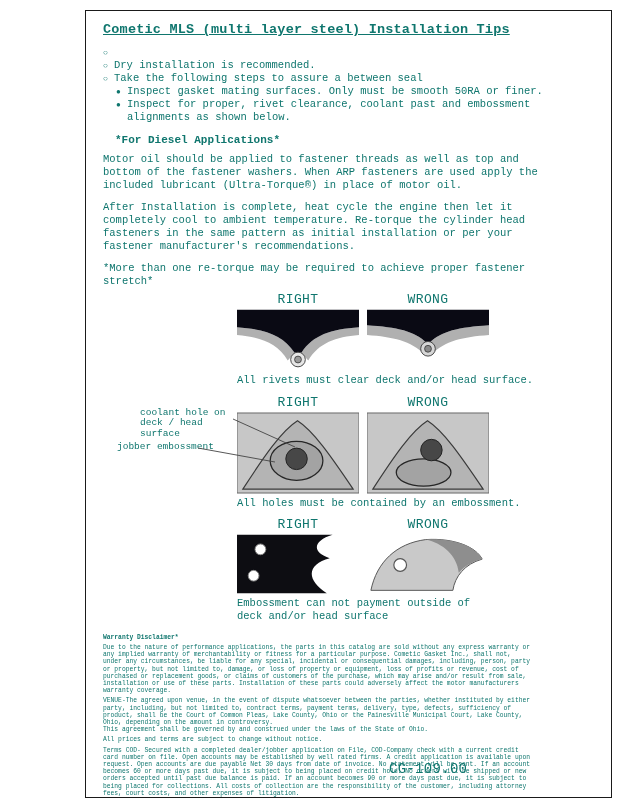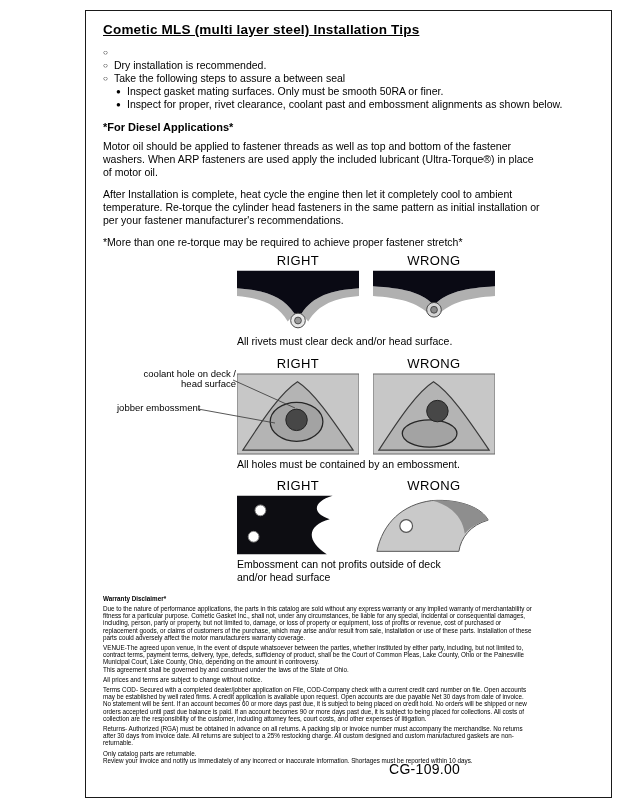--- a/index.html
+++ b/index.html
@@ -1,46 +1,46 @@
 <!DOCTYPE html>
 <html><head>
 <meta charset="utf-8">
 <style>
   * { margin:0; padding:0; box-sizing:border-box; }
   html,body { background:#fff; }
   .page {
     position:relative; width:618px; height:800px; background:#fff;
-    font-family:Liberation Sans, sans-serif; color:#000000; overflow:hidden;
+    font-family:Liberation Mono, monospace; color:#0f766e; overflow:hidden;
   }
   .frame {
     position:absolute; left:85px; top:10px; width:527px; height:788px;
     border:1px solid #1a1a1a; padding:9px 14px 0 17px;
   }
   .title {
     font-size:13.5px; font-weight:bold; text-decoration:underline;
     margin:2px 0 9px 0; letter-spacing:0.2px;
   }
   .tips { list-style:none; font-size:10.5px; margin-bottom:2px; }
   .tip { display:flex; align-items:flex-start; line-height:13px; }
   .tip .bullet { flex:0 0 11px; width:11px; font-size:8px; line-height:13px; }
   .tip.sub { margin-left:13px; }
-  .diesel-heading { font-weight:bold; font-size:11px; margin:10px 0 7px 0; }
+  .diesel-heading { font-weight:bold; font-size:11px; margin:10px 0 7px 12px; }
   .para { font-size:10.5px; line-height:13px; margin:0 8px 9px 0; max-width:437px; }
   .para.note { margin-bottom:4px; }
 
-  .diag-row { display:flex; gap:14px; margin-left:134px; }
+  .diag-row { display:flex; gap:8px; margin-left:134px; }
   .diag-col { width:122px; }
   .diag-header { text-align:center; font-size:13px; letter-spacing:0.4px; margin-bottom:2px; }
   .panel { display:block; width:122px; }
   .diag-caption { font-size:10.5px; line-height:12.5px; margin:3px 0 8px 134px; }
   .diag-caption.wrap2 { max-width:235px; margin-bottom:4px; }
 
   .row2-wrap { position:relative; }
   .side-label { position:absolute; font-size:9.5px; line-height:10.5px; }
-  .side-label.l1 { left:37px; top:13px; width:96px;text-align:right; }
+  .side-label.l1 { left:37px; top:13px; width:96px; }
   .side-label.l2 { left:14px; top:47px; white-space:nowrap; }
   .connectors { position:absolute; left:0; top:0; width:100%; height:100%; pointer-events:none; }
 
   .legal { margin-top:12px; width:430px; }
   .legal-heading { font-size:6.3px; font-weight:bold; margin-bottom:3px; }
   .legal-para { font-size:6.3px; line-height:7.2px; margin-bottom:3px; white-space:pre-line; }
 
   .doc-number { position:absolute; left:303px; bottom:20px; font-size:14px; letter-spacing:0.3px; }
 </style>
 </head>
@@ -146,21 +146,21 @@
       <div class="diag-col">
         <div class="diag-header">WRONG</div>
         <svg class="panel" viewBox="0 0 125 60" height="60">
           <rect width="125" height="60" fill="#ffffff"></rect>
           <path d="M4,57 C10,28 30,9 60,5 C90,3 112,13 118,25 C100,30 90,43 88,57 Z" fill="#c9c9c9" stroke="#555" stroke-width="1"></path>
           <path d="M60,5 C90,3 112,13 118,25 C110,27 101,31 94,39 C92,21 78,9 60,5 Z" fill="#8e8e8e"></path>
           <circle cx="34" cy="31" r="6.5" fill="#ffffff" stroke="#555" stroke-width="1.2"></circle>
         </svg>
       </div>
     </div>
-    <div class="diag-caption wrap2">Embossment can not profits outside of deck and/or head surface</div>
+    <div class="diag-caption wrap2">Embossment can not payment outside of deck and/or head surface</div>
 
     <div class="legal">
       <div class="legal-heading">Warranty Disclaimer*</div>
       <p class="legal-para">Due to the nature of performance applications, the parts in this catalog are sold without any express warranty or any implied warranty of merchantability or fitness for a particular purpose.  Cometic Gasket Inc., shall not, under any circumstances, be liable for any special, incidental or consequential damages, including, person, party or property, but not limited to, damage, or loss of property or equipment, loss of profits or revenue, cost of purchased or replacement goods, or claims of customers of the purchase, which may arise and/or result from sale, installation or use of these parts.  Installation of these parts could adversely affect the motor manufacturers warranty coverage.</p>
       <p class="legal-para">VENUE-The agreed upon venue, in the event of dispute whatsoever between the parties, whether instituted by either party, including, but not limited to, contract terms, payment terms, delivery, type, defects, sufficiency of product, shall be the Court of Common Pleas, Lake County, Ohio or the Painesville Municipal Court, Lake County, Ohio, depending on the amount in controversy.
 This agreement shall be governed by and construed under the laws of the State of Ohio.</p>
       <p class="legal-para">All prices and terms are subject to change without notice.</p>
       <p class="legal-para">Terms COD- Secured with a completed dealer/jobber application on File, COD-Company check with a current credit card number on file.  Open accounts may be established by well rated firms.  A credit application is available upon request.  Open accounts are due payable Net 30 days from date of invoice.  No statement will be sent.  If an account becomes 60 or more days past due, it is subject to being placed on credit hold.  No orders will be shipped or new orders accepted until past due balance is paid.  If an account becomes 90 or more days past due, it is subject to being placed for collections.  All costs of collection are the responsibility of the customer, including attorney fees, court costs, and other expenses of litigation.</p>
       <p class="legal-para">Returns- Authorized (RGA) must be obtained in advance on all returns.  A packing slip or invoice number must accompany the merchandise.  No returns after 30 days from invoice date.  All returns are subject to a 25% restocking charge.  All custom designed and custom manufactured gaskets are non-returnable.</p>
       <p class="legal-para">Only catalog parts are returnable.

